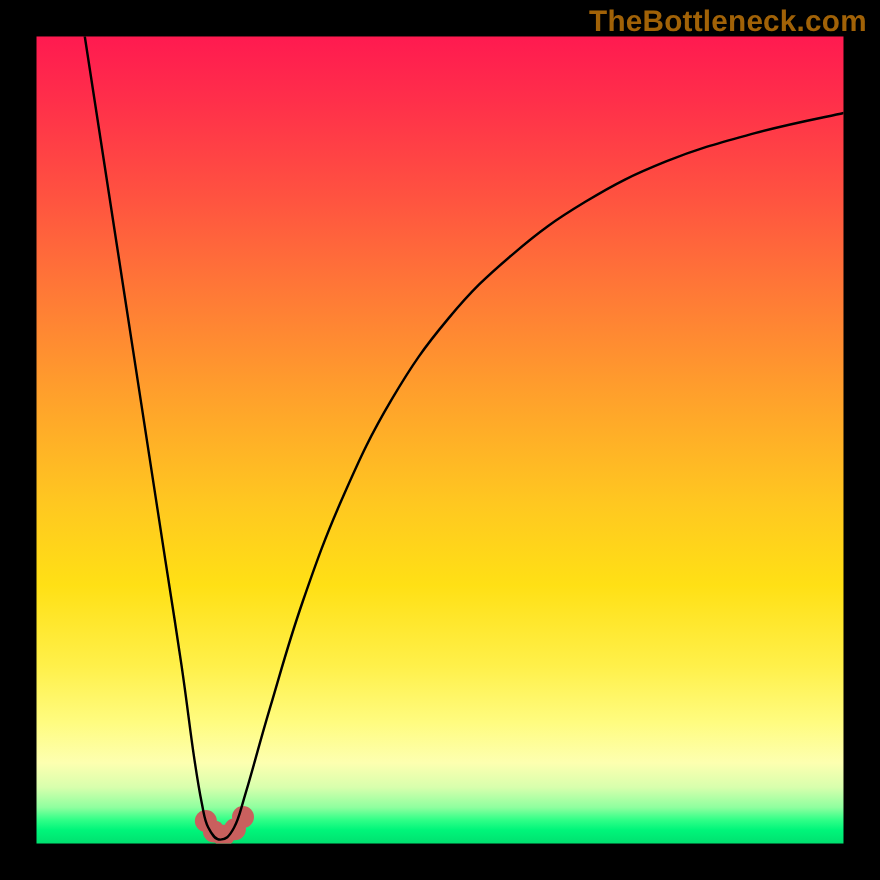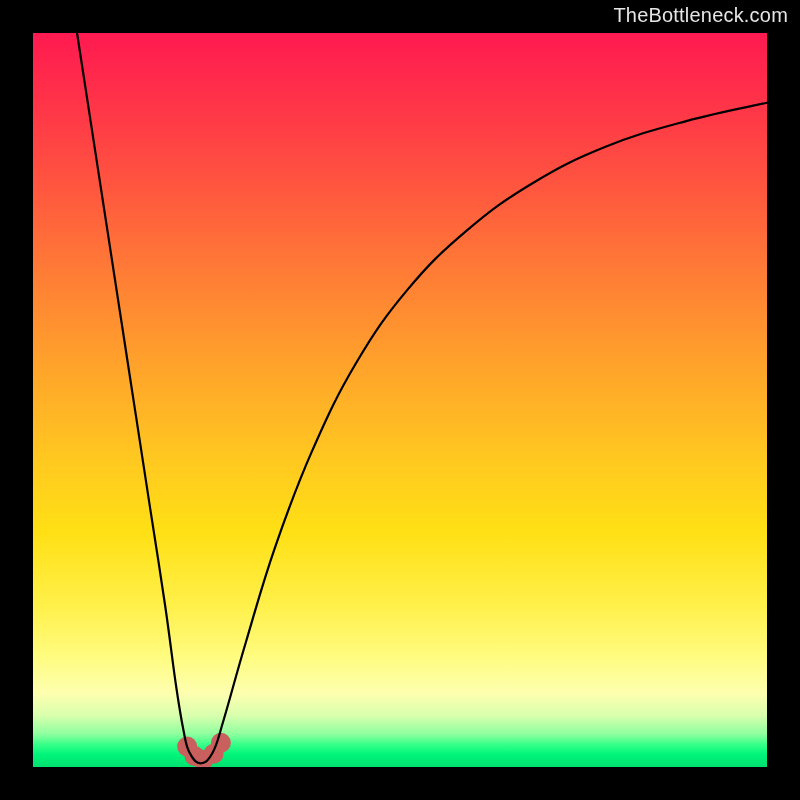--- a/index.html
+++ b/index.html
@@ -14,23 +14,23 @@
   .frame {
     position: absolute;
     left: 0; top: 0;
     width: 800px; height: 800px;
     background: #000;
   }
   .watermark {
     position: absolute;
     top: 4px;
     right: 12px;
-    color: #e5e5e5;
-    font-size: 20px;
-    font-weight: 400;
+    color: #a16207;
+    font-size: 27px;
+    font-weight: 700;
     letter-spacing: 0.2px;
     z-index: 10;
   }
   .plot {
     position: absolute;
     left: 33px;
     top: 33px;
     width: 734px;
     height: 734px;
     overflow: hidden;

